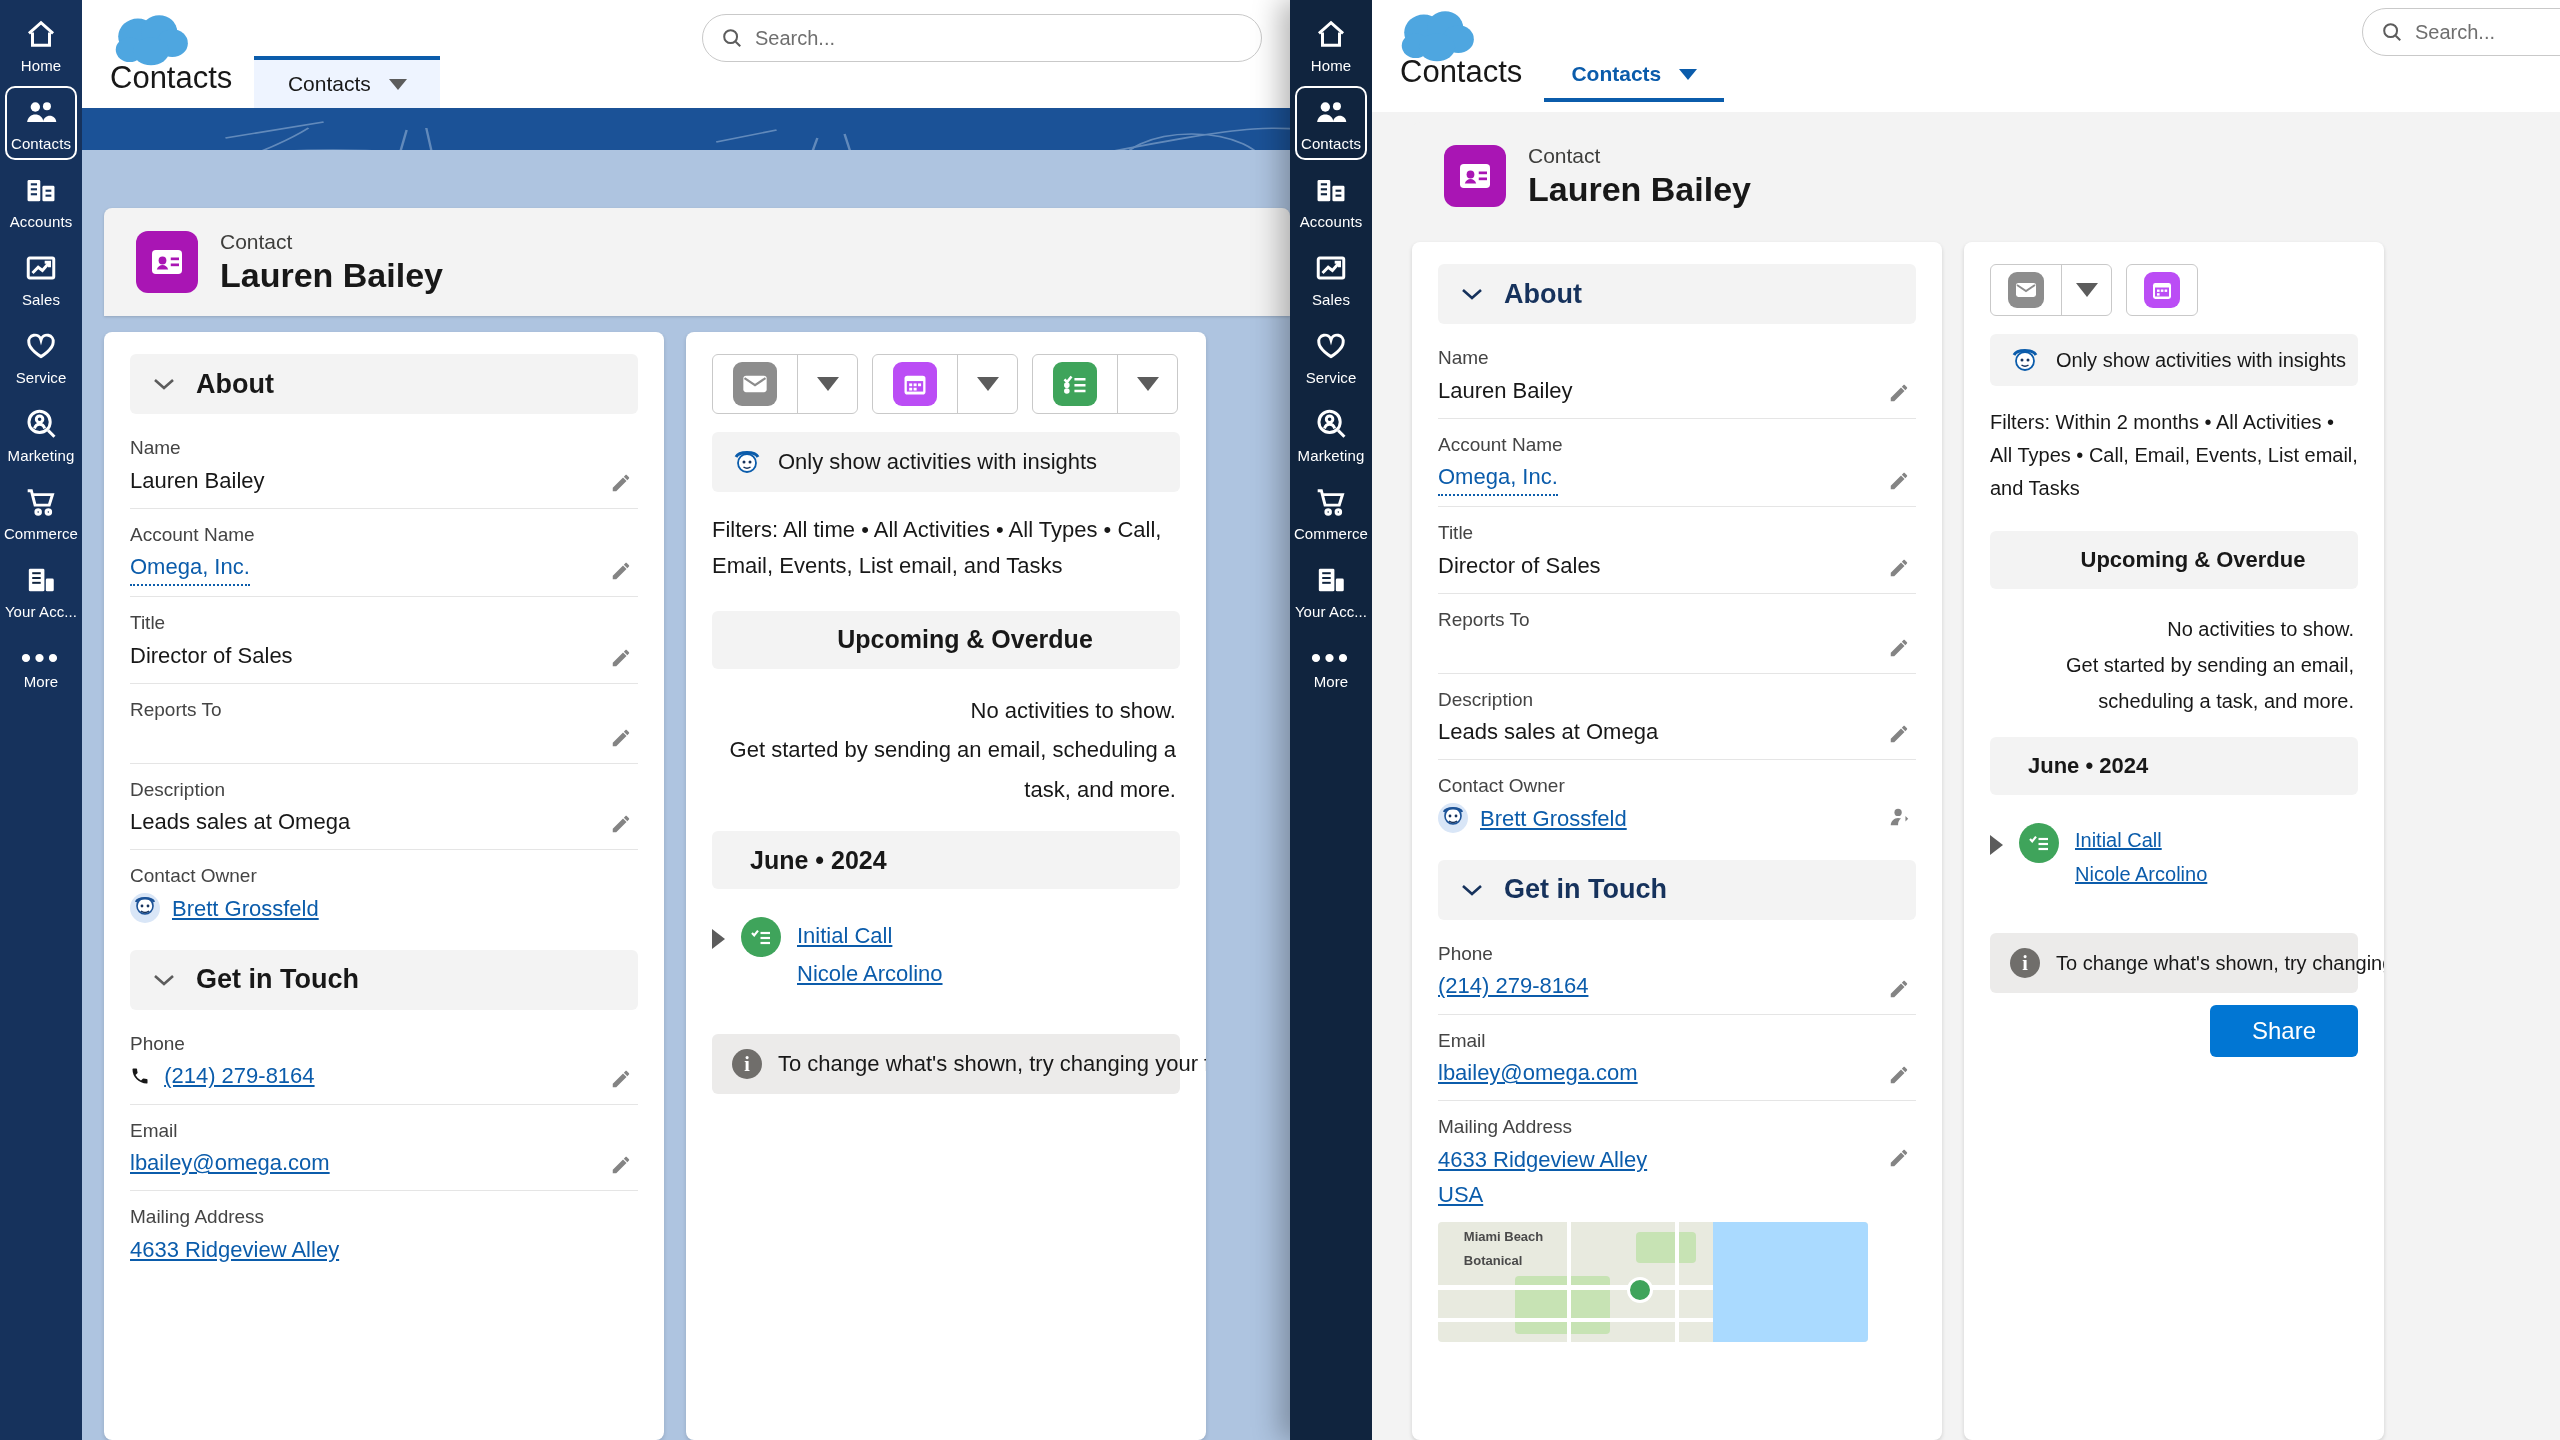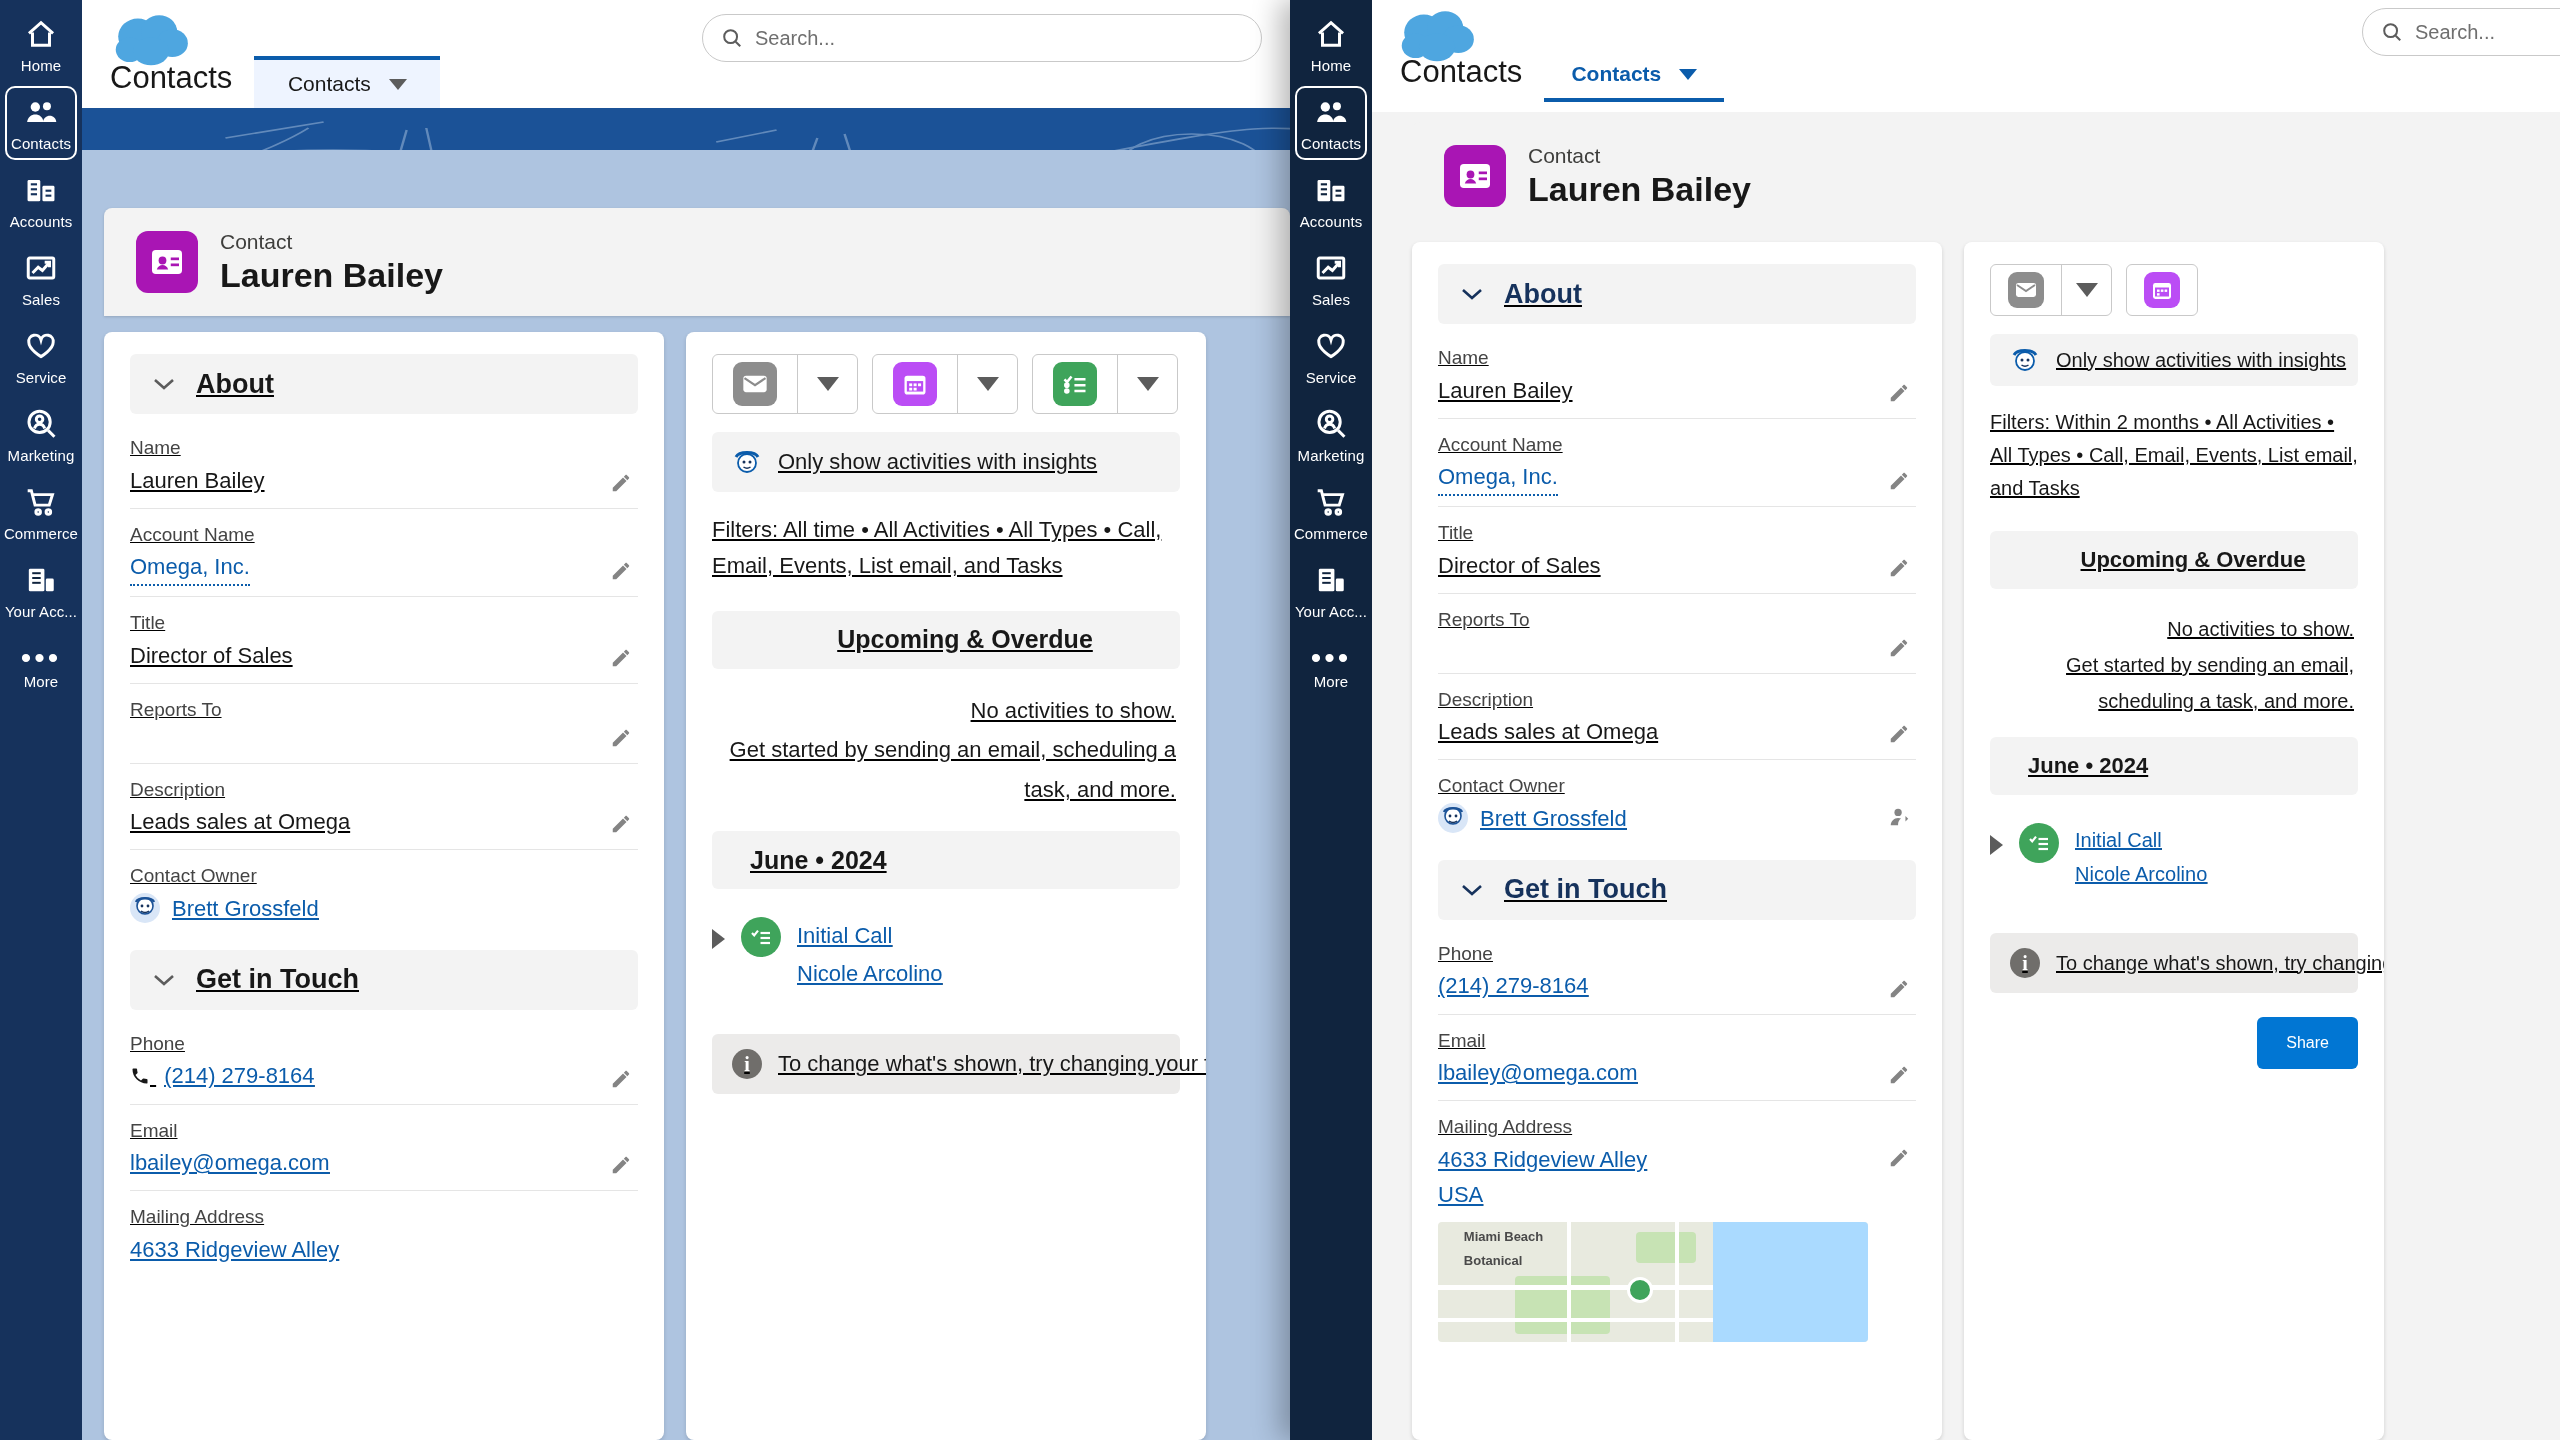--- a/index.html
+++ b/index.html
@@ -69,21 +69,21 @@
     background:#f3f3f3; border-radius:8px 8px 0 0; display:flex; align-items:center;
     padding-left:32px; gap:22px; box-shadow:0 1px 3px rgba(0,0,0,.16);
   }
   .rec-avatar { width:62px;height:62px;border-radius:12px;background:#a915b4;
     display:flex;align-items:center;justify-content:center; flex:none; }
   .rec-avatar svg { width:36px;height:36px; }
   .rec-kind { font-size:21px; color:#3e3e3c; line-height:1.25; }
   .rec-name { font-size:34px; font-weight:700; color:#181818; line-height:1.15; }
 
   
-  .cols { position:absolute; left:22px; right:0; top:182px; bottom:0; display:flex; gap:22px;text-decoration:underline; }
+  .cols { position:absolute; left:22px; right:0; top:182px; bottom:0; display:flex; gap:22px; }
   .card { background:#fff; border-radius:8px; box-shadow:0 2px 4px rgba(0,0,0,.14);
     padding:22px 26px 10px; overflow:hidden; }
   .col-left { width:560px; flex:none; }
   .col-mid  { width:520px; flex:none; }
 
   .sec-head {
     background:#f3f3f3; border-radius:6px; height:60px; display:flex; align-items:center;
     gap:20px; padding-left:22px; margin-bottom:8px;
   }
   .sec-head .ci { width:24px;height:14px; }
@@ -124,22 +124,22 @@
   .tl-arrow { width:0;height:0;border-top:10px solid transparent;border-bottom:10px solid transparent;
     border-left:13px solid #5c5c5c; margin-top:12px; flex:none;}
   .tl-circ { width:40px;height:40px;border-radius:50%;background:#3fa45b;flex:none;
     display:flex;align-items:center;justify-content:center; }
   .tl-circ svg{width:24px;height:24px;}
   .tl-txt a { display:block; color:#0b5cab; font-size:22px; text-decoration:underline; line-height:1.7;}
   .info-bar { background:#ecebea; border-radius:6px; min-height:60px; display:flex; align-items:center;
     gap:16px; padding:0 20px; font-size:22px; color:#181818; margin-top:24px; white-space:nowrap;}
   .info-i { width:30px;height:30px;border-radius:50%;background:#706e6b;color:#fff;flex:none;
     display:flex;align-items:center;justify-content:center;font-size:20px;font-weight:700;font-family:"Liberation Serif",serif;}
-  .share-btn { background:#0176d3; color:#fff; border-radius:6px; height:52px; padding:0 29px;
-    display:inline-flex; align-items:center; font-size:16px; float:right; margin-top:24px; }
+  .share-btn { background:#0176d3; color:#fff; border-radius:6px; height:52px; padding:0 42px;
+    display:inline-flex; align-items:center; font-size:24px; float:right; margin-top:12px; }
 
   
   .map { margin-top:10px; height:120px; border-radius:4px; position:relative; overflow:hidden;
     background:#e8eadf; }
   .map .water { position:absolute; right:0; top:0; bottom:0; width:36%; background:#aadaff; }
   .map .rd { position:absolute; background:#ffffff; }
   .map .grn { position:absolute; background:#c7e3b4; border-radius:4px;}
   .map-lbl { position:absolute; font-size:13px; color:#4a4a4a; font-weight:600; }
   .map-pin { position:absolute; width:26px;height:26px;border-radius:50%;background:#3fa45b;
     border:3px solid #fff; }

